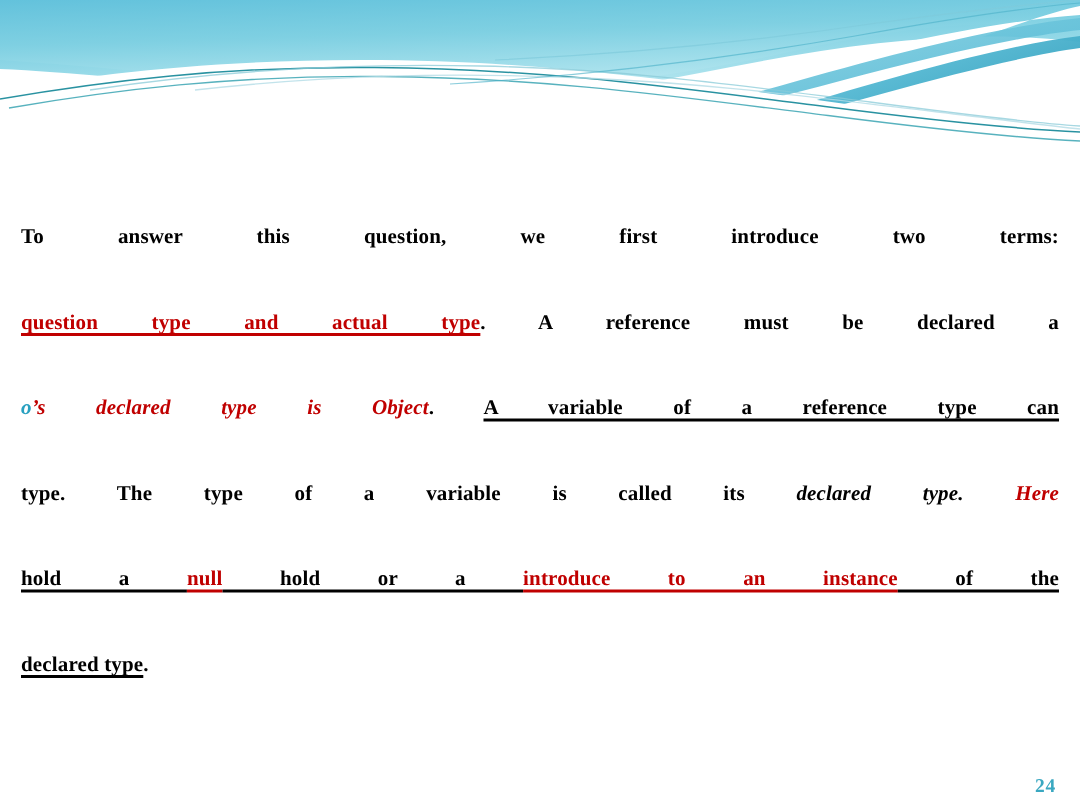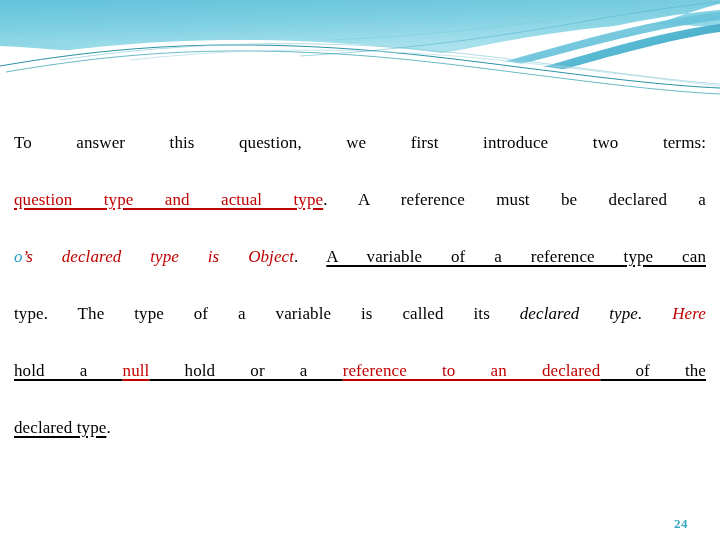--- a/index.html
+++ b/index.html
@@ -25,25 +25,25 @@
     position: absolute;
     top: 0;
     left: 0;
     width: 720px;
     height: 110px;
     pointer-events: none;
   }
   #body-text {
     position: absolute;
     left: 14px;
-    top: 114px;
+    top: 130px;
     width: 692px;
     text-align: justify;
-    font-size: 17px;
-    font-weight: normal;
+    font-size: 14px;
+    font-weight: bold;
     line-height: 57px;
     color: #000000;
     letter-spacing: 0.1px;
   }
   #body-text p {
     margin: 0;
     padding: 0;
     text-align: justify;
     text-align-last: justify;
   }
@@ -59,21 +59,21 @@
   .ital {
     font-style: italic;
   }
   .ul {
     text-decoration: underline;
     text-decoration-thickness: 1.6px;
     text-underline-offset: 3px;
   }
   #page-number {
     position: absolute;
-    right: 32px;
+    right: 16px;
     bottom: 8px;
     font-family: "Liberation Serif", serif;
     font-size: 13px;
     font-weight: bold;
     color: #3AA8C1;
     letter-spacing: 0.5px;
   }
 </style>
 </head>
 <body>
@@ -127,21 +127,21 @@
   <div id="body-text">
 
     <p><span>To answer this question, we first introduce two terms:</span></p>
 
     <p><span class="red ul">question type and actual type</span><span>. A reference must be declared a</span></p>
 
     <p><span class="cyan ital">o</span><span class="red ital">’s declared type is Object</span><span>. </span><span class="ul">A variable of a reference type can</span></p>
 
     <p><span>type. The type of a variable is called its </span><span class="ital">declared type.</span><span class="red ital"> Here</span></p>
 
-    <p><span class="ul">hold a </span><span class="red ul">null</span><span class="ul"> hold or a </span><span class="red ul">reference to an declared</span><span class="ul"> of the</span></p>
+    <p><span class="ul">hold a </span><span class="red ul">null</span><span class="ul"> hold or a </span><span class="red ul">introduce to an instance</span><span class="ul"> of the</span></p>
 
     <p class="last-line"><span class="ul">declared type</span><span>.</span></p>
 
   </div>
 
   <div id="page-number">24</div>
 
 </div>
 
 </body></html>

